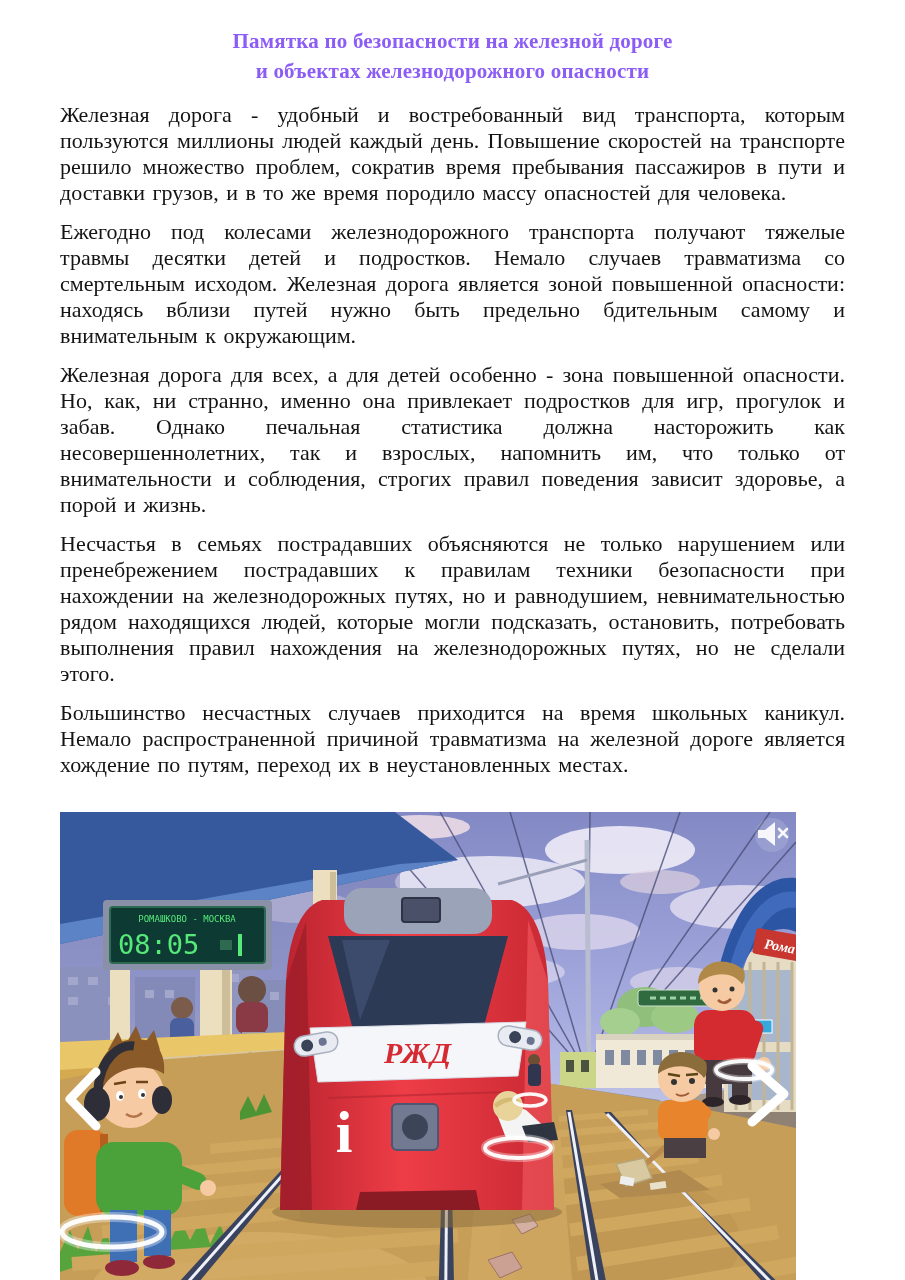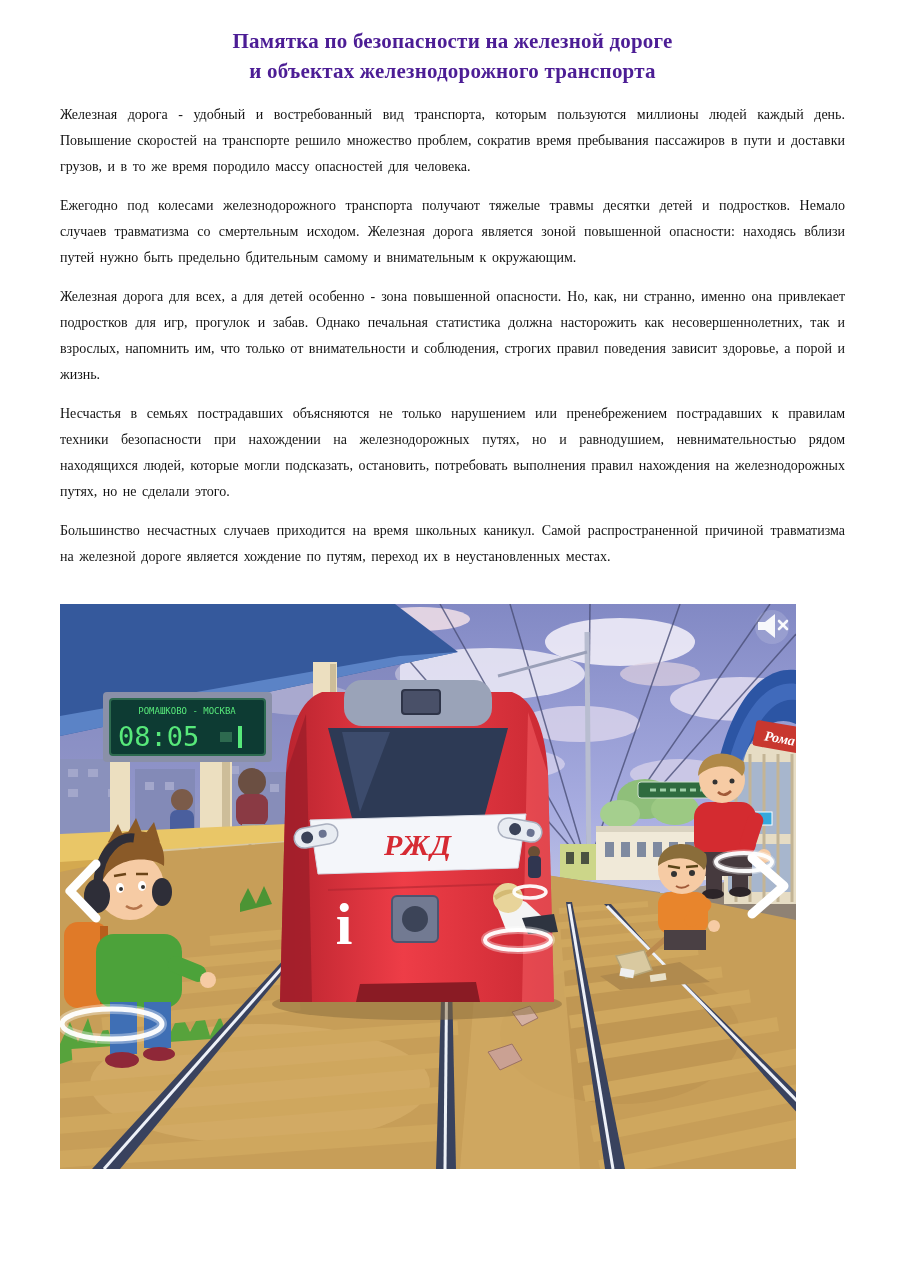--- a/index.html
+++ b/index.html
@@ -4,49 +4,49 @@
 <style>
   html,body{margin:0;padding:0;}
   body{
     width:905px;height:1280px;background:#ffffff;
     font-family:"Liberation Serif", serif;
     position:relative;overflow:hidden;
   }
   .doc{padding:26px 60px 0 60px;}
   .title{
     text-align:center;font-weight:bold;font-size:21px;line-height:30px;
-    color:#4c1d95;margin-bottom:16px;letter-spacing:.2px;
+    color:#8b5cf6;margin-bottom:16px;letter-spacing:.2px;
   }
   .paragraphs p{
-    font-size:14px;line-height:26px;text-align:justify;
+    font-size:22px;line-height:26px;text-align:justify;
     color:#141414;margin:0 0 13px 0;word-spacing:2px;
   }
   .figure{
     width:736px;height:565px;margin-top:34px;position:relative;
     background:#8b93c6;
   }
   .figure svg{display:block;width:736px;height:565px;}
   text{user-select:none;}
 </style>
 </head>
 <body>
 
 <div class="doc">
 
   <div class="title">
     <div>Памятка по безопасности на железной дороге</div>
-    <div>и объектах железнодорожного транспорта</div>
+    <div>и объектах железнодорожного опасности</div>
   </div>
 
   <div class="paragraphs">
     <p>Железная дорога - удобный и востребованный вид транспорта, которым пользуются миллионы людей каждый день. Повышение скоростей на транспорте решило множество проблем, сократив время пребывания пассажиров в пути и доставки грузов, и в то же время породило массу опасностей для человека.</p>
     <p>Ежегодно под колесами железнодорожного транспорта получают тяжелые травмы десятки детей и подростков. Немало случаев травматизма со смертельным исходом. Железная дорога является зоной повышенной опасности: находясь вблизи путей нужно быть предельно бдительным самому и внимательным к окружающим.</p>
     <p>Железная дорога для всех, а для детей особенно - зона повышенной опасности. Но, как, ни странно, именно она привлекает подростков для игр, прогулок и забав. Однако печальная статистика должна насторожить как несовершеннолетних, так и взрослых, напомнить им, что только от внимательности и соблюдения, строгих правил поведения зависит здоровье, а порой и жизнь.</p>
     <p>Несчастья в семьях пострадавших объясняются не только нарушением или пренебрежением пострадавших к правилам техники безопасности при нахождении на железнодорожных путях, но и равнодушием, невнимательностью рядом находящихся людей, которые могли подсказать, остановить, потребовать выполнения правил нахождения на железнодорожных путях, но не сделали этого.</p>
-    <p>Большинство несчастных случаев приходится на время школьных каникул. Самой распространенной причиной травматизма на железной дороге является хождение по путям, переход их в неустановленных местах.</p>
+    <p>Большинство несчастных случаев приходится на время школьных каникул. Немало распространенной причиной травматизма на железной дороге является хождение по путям, переход их в неустановленных местах.</p>
   </div>
 
   <div class="figure">
   <svg viewBox="0 0 736 565" xmlns="http://www.w3.org/2000/svg">
     <defs>
       <linearGradient id="sky" x1="0" y1="0" x2="0" y2="1">
         <stop offset="0" stop-color="#8289c4"></stop>
         <stop offset="0.6" stop-color="#a7ace0"></stop>
         <stop offset="1" stop-color="#c9cde8"></stop>
       </linearGradient>

